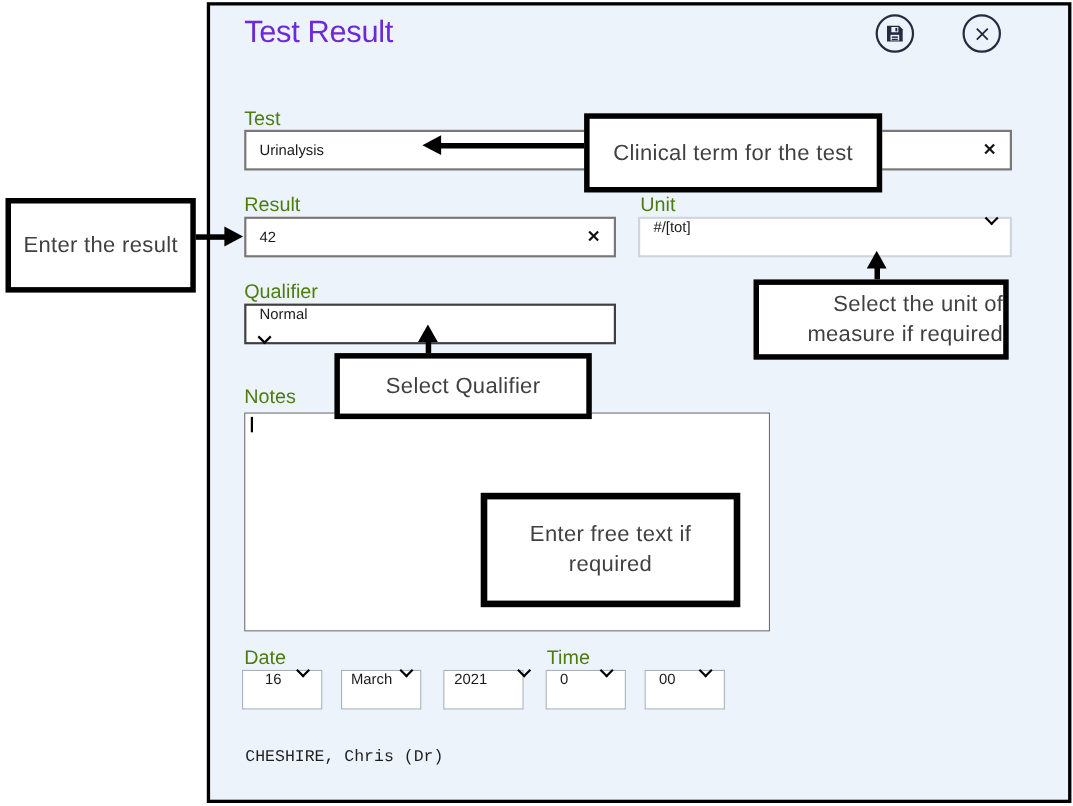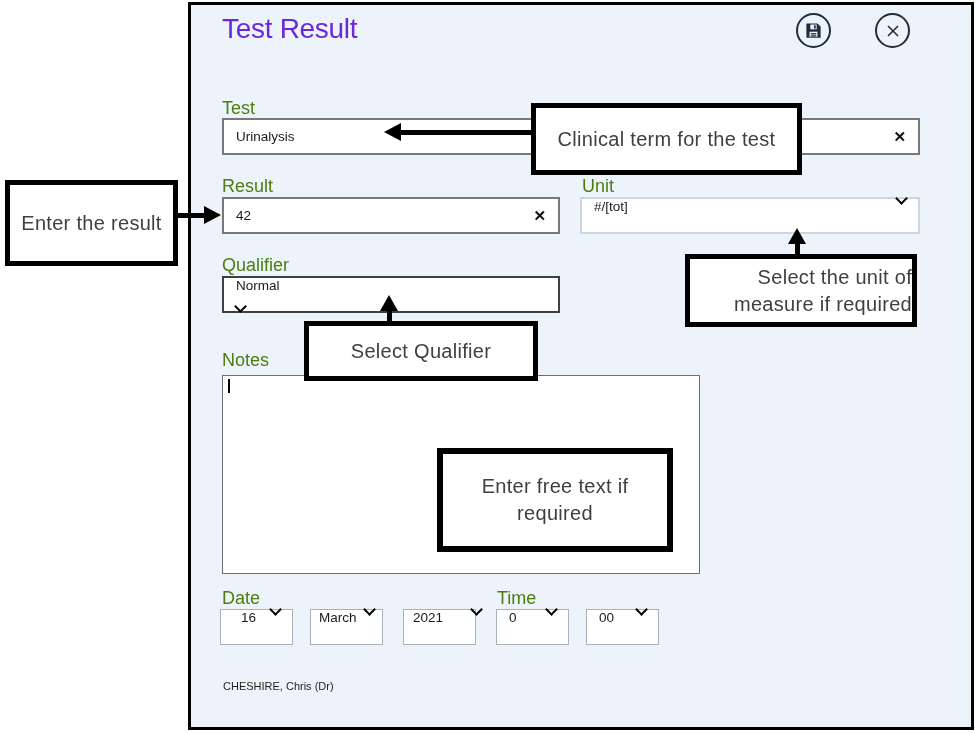--- a/index.html
+++ b/index.html
@@ -45,21 +45,21 @@
   .chev{
     width:9px;height:9px;border-right:2.6px solid #000;border-bottom:2.6px solid #000;
     transform:rotate(45deg);margin-top:-5px;flex:none;
   }
   .notes-area{
     position:absolute;left:31px;top:370px;width:478px;height:199px;
     background:#fff;border:1.5px solid #6f6f6f;padding:2px 4px;
     font-size:13px;color:#1a1a1a;cursor:text;
   }
   .caret{display:inline-block;width:1.5px;height:14px;background:#000;vertical-align:text-bottom;margin-left:1px;}
-  .clinician{position:absolute;left:32px;top:675px;font-size:11px;color:#1f1f1f;}
+  .clinician{position:absolute;left:32px;top:675px;font-size:15px;color:#1f1f1f;font-family:Liberation Mono, monospace;}
   
   .callout{
     position:absolute;background:#fff;border:5px solid #000;z-index:20;
     display:flex;align-items:center;justify-content:center;text-align:center;
     font-size:20px;color:#404040;letter-spacing:.3px;line-height:1.35;
   }
   .co-test{left:531px;top:103px;width:261px;height:62px;}
   .co-result{left:5px;top:180px;width:163px;height:76px;}
   .co-unit{left:685px;top:254px;width:222px;height:63px;text-align:right;}
   .co-qualifier{left:284px;top:321px;width:224px;height:50px;margin-left:20px;}

